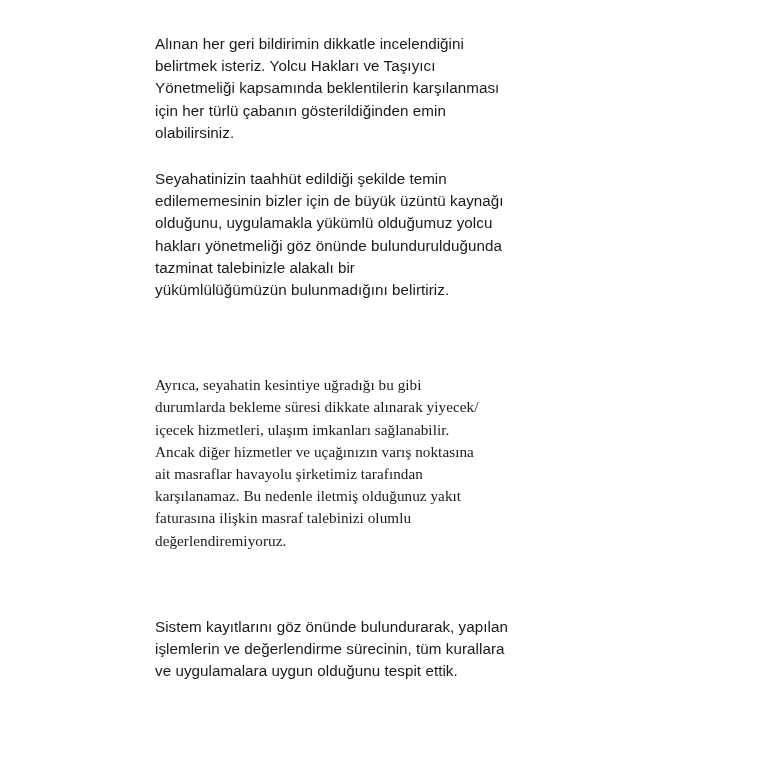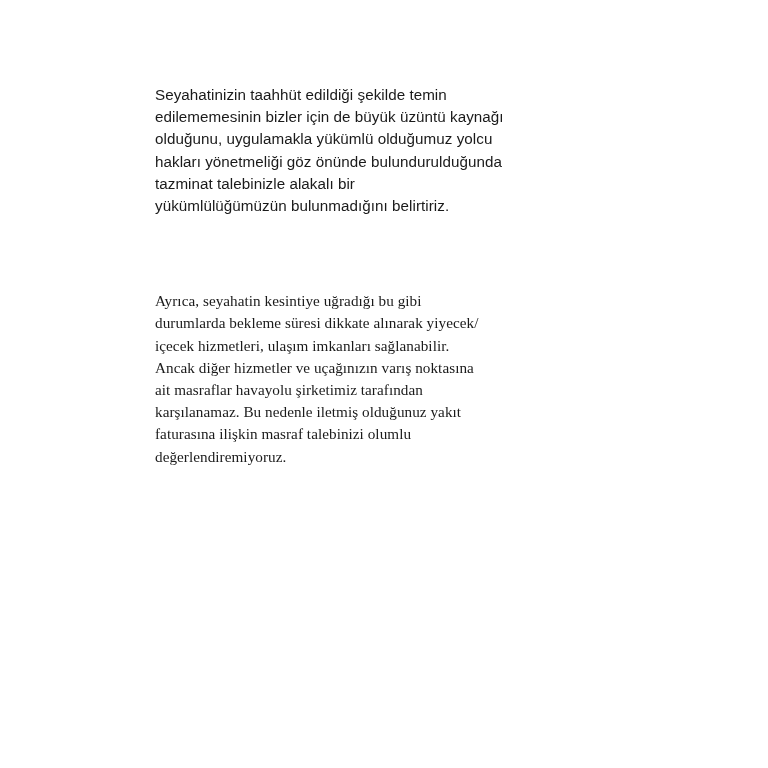--- a/index.html
+++ b/index.html
@@ -34,44 +34,52 @@
     font-size: 15.2px;
     line-height: 22.2px;
     color: #1a1a1a;
     letter-spacing: 0.05px;
     white-space: pre-line;
     margin: 0;
     -webkit-font-smoothing: antialiased;
   }
 
   
-  .gap-1 { margin-top: 51px; }
+  .gap-1 { margin-top: 24px; }
   .gap-2 { margin-top: 73px; font-family: Liberation Serif, serif; }
   .gap-3 { margin-top: 64px; }
 </style>
 </head>
 <body>
 
 <div id="document-page">
 
   <div id="letter-body">
 
+    <p class="paragraph">Alınan her geri bildirimin dikkatle incelendiğini
+belirtmek isteriz. Yolcu Hakları ve Taşıyıcı
+Yönetmeliği kapsamında beklentilerin karşılanması
+için her türlü çabanın gösterildiğinden emin
+olabilirsiniz.</p>
 
     <p class="paragraph gap-1">Seyahatinizin taahhüt edildiği şekilde temin
 edilememesinin bizler için de büyük üzüntü kaynağı
 olduğunu, uygulamakla yükümlü olduğumuz yolcu
 hakları yönetmeliği göz önünde bulundurulduğunda
 tazminat talebinizle alakalı bir
 yükümlülüğümüzün bulunmadığını belirtiriz.</p>
 
     <p class="paragraph gap-2">Ayrıca, seyahatin kesintiye uğradığı bu gibi
 durumlarda bekleme süresi dikkate alınarak yiyecek/
 içecek hizmetleri, ulaşım imkanları sağlanabilir.
 Ancak diğer hizmetler ve uçağınızın varış noktasına
 ait masraflar havayolu şirketimiz tarafından
 karşılanamaz. Bu nedenle iletmiş olduğunuz yakıt
 faturasına ilişkin masraf talebinizi olumlu
 değerlendiremiyoruz.</p>
 
+    <p class="paragraph gap-3">Sistem kayıtlarını göz önünde bulundurarak, yapılan
+işlemlerin ve değerlendirme sürecinin, tüm kurallara
+ve uygulamalara uygun olduğunu tespit ettik.</p>
 
   </div>
 
 </div>
 
 </body></html>

